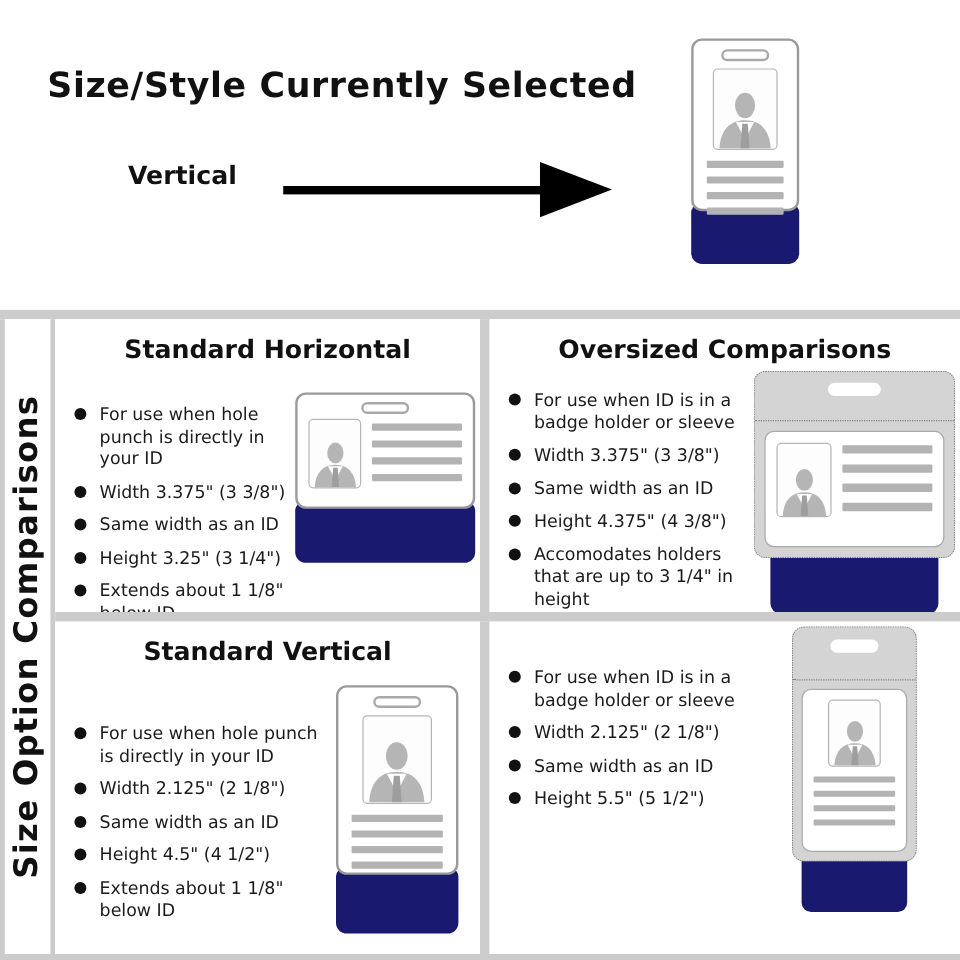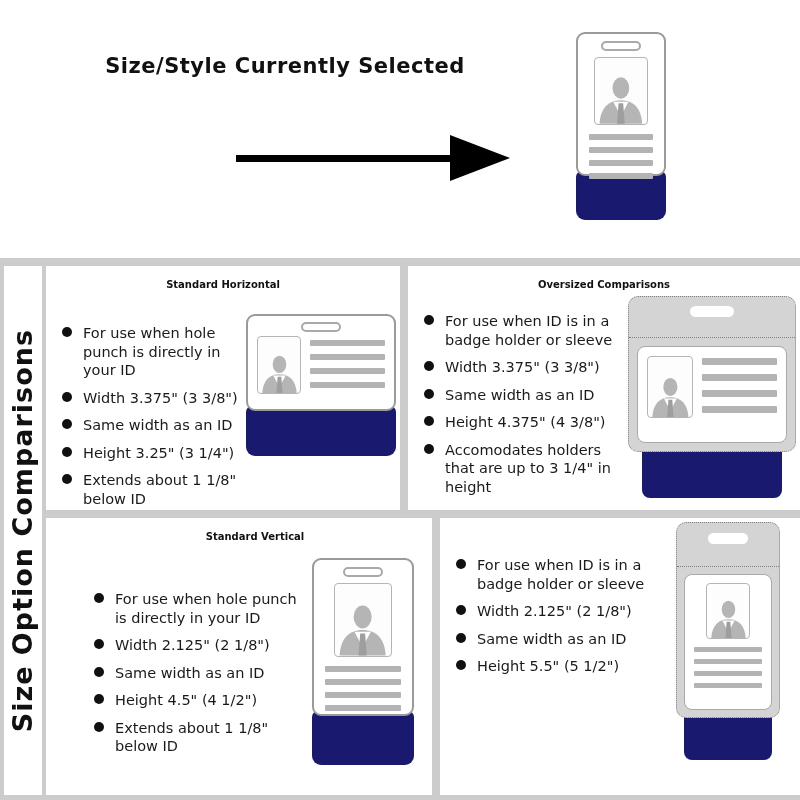--- a/index.html
+++ b/index.html
@@ -7,21 +7,21 @@
   body {
     width:800px; height:800px; background:#ffffff;
     font-family:"DejaVu Sans","Liberation Sans",sans-serif; color:#1a1a1a;
     overflow:hidden;
   }
 
   
   .top-section { position:relative; height:258px; background:#fff; }
   .top-title {
     position:absolute; left:35px; top:54px; width:500px;
-    text-align:center; font-size:21px; font-weight:bold; letter-spacing:.5px; color:#111;
+    text-align:center; font-size:29px; font-weight:bold; letter-spacing:.5px; color:#111;
   }
   .selected-label {
     position:absolute; left:72px; top:134px; width:160px;
     text-align:center; font-size:21px; font-weight:bold; line-height:1.15; color:#111;
   }
   .arrow { position:absolute; left:236px; top:135px; width:274px; height:46px; }
   .arrow-line { position:absolute; left:0; top:20px; width:218px; height:7px; background:#000; }
   .arrow-head {
     position:absolute; right:0; top:0; width:0; height:0;
     border-left:60px solid #000; border-top:23px solid transparent; border-bottom:23px solid transparent;
@@ -100,25 +100,25 @@
   }
   .sidebar-title {
     writing-mode:vertical-rl; transform:rotate(180deg);
     font-size:27px; font-weight:bold; letter-spacing:1px; color:#111; white-space:nowrap;
   }
   .vdiv { width:8px; background:#cccccc; }
   .hdiv { height:8px; background:#cccccc; }
   .grid { flex:1; display:flex; flex-direction:column; }
   .grid-row { display:flex; }
   .row1 { height:244px; }
-  .row2 { flex:1;margin-left:32px; }
+  .row2 { flex:1; }
   .cell { background:#fff; overflow:hidden; }
   .cell-left { width:354px; }
   .cell-right { flex:1; }
-  .cell h3 { margin:13px 6px 0; text-align:center; font-size:10px; font-weight:bold; color:#111; }
+  .cell h3 { margin:13px 6px 0; text-align:center; font-size:21px; font-weight:bold; color:#111; }
   .cell-body { display:flex; padding:0 4px 0 12px; align-items:flex-start; }
   .bullets { width:208px; margin:0; padding:0; list-style:none; font-size:14.5px; line-height:1.28; }
   .bullets li { position:relative; padding-left:25px; margin-bottom:9px; }
   .bullets li::before {
     content:""; position:absolute; left:4px; top:3px;
     width:10px; height:10px; background:#111; border-radius:50%;
   }
   .badge-area { flex:1; display:flex; justify-content:center; }
 
   .body-sh { margin-top:34px; } .body-sh .badge-area { margin-top:-10px; }
@@ -137,20 +137,21 @@
       <path d="M20 35 L30 54 L40 35 Z" fill="#ffffff"></path>
       <path d="M27 37 L33 37 L35 64 L25 64 Z" fill="#9e9e9e"></path>
     </g>
   </defs>
 </svg>
 
 <div class="top-section">
   <div class="top-title">Size/Style Currently Selected</div>
 
   <div class="selected-label">
+    <div>Vertical</div>
   </div>
 
   <div class="arrow">
     <div class="arrow-line"></div>
     <div class="arrow-head"></div>
   </div>
 
   <div style="position:absolute; left:576px; top:32px;" class="badge-v">
     <div class="id-card">
       <div class="slot"></div>

